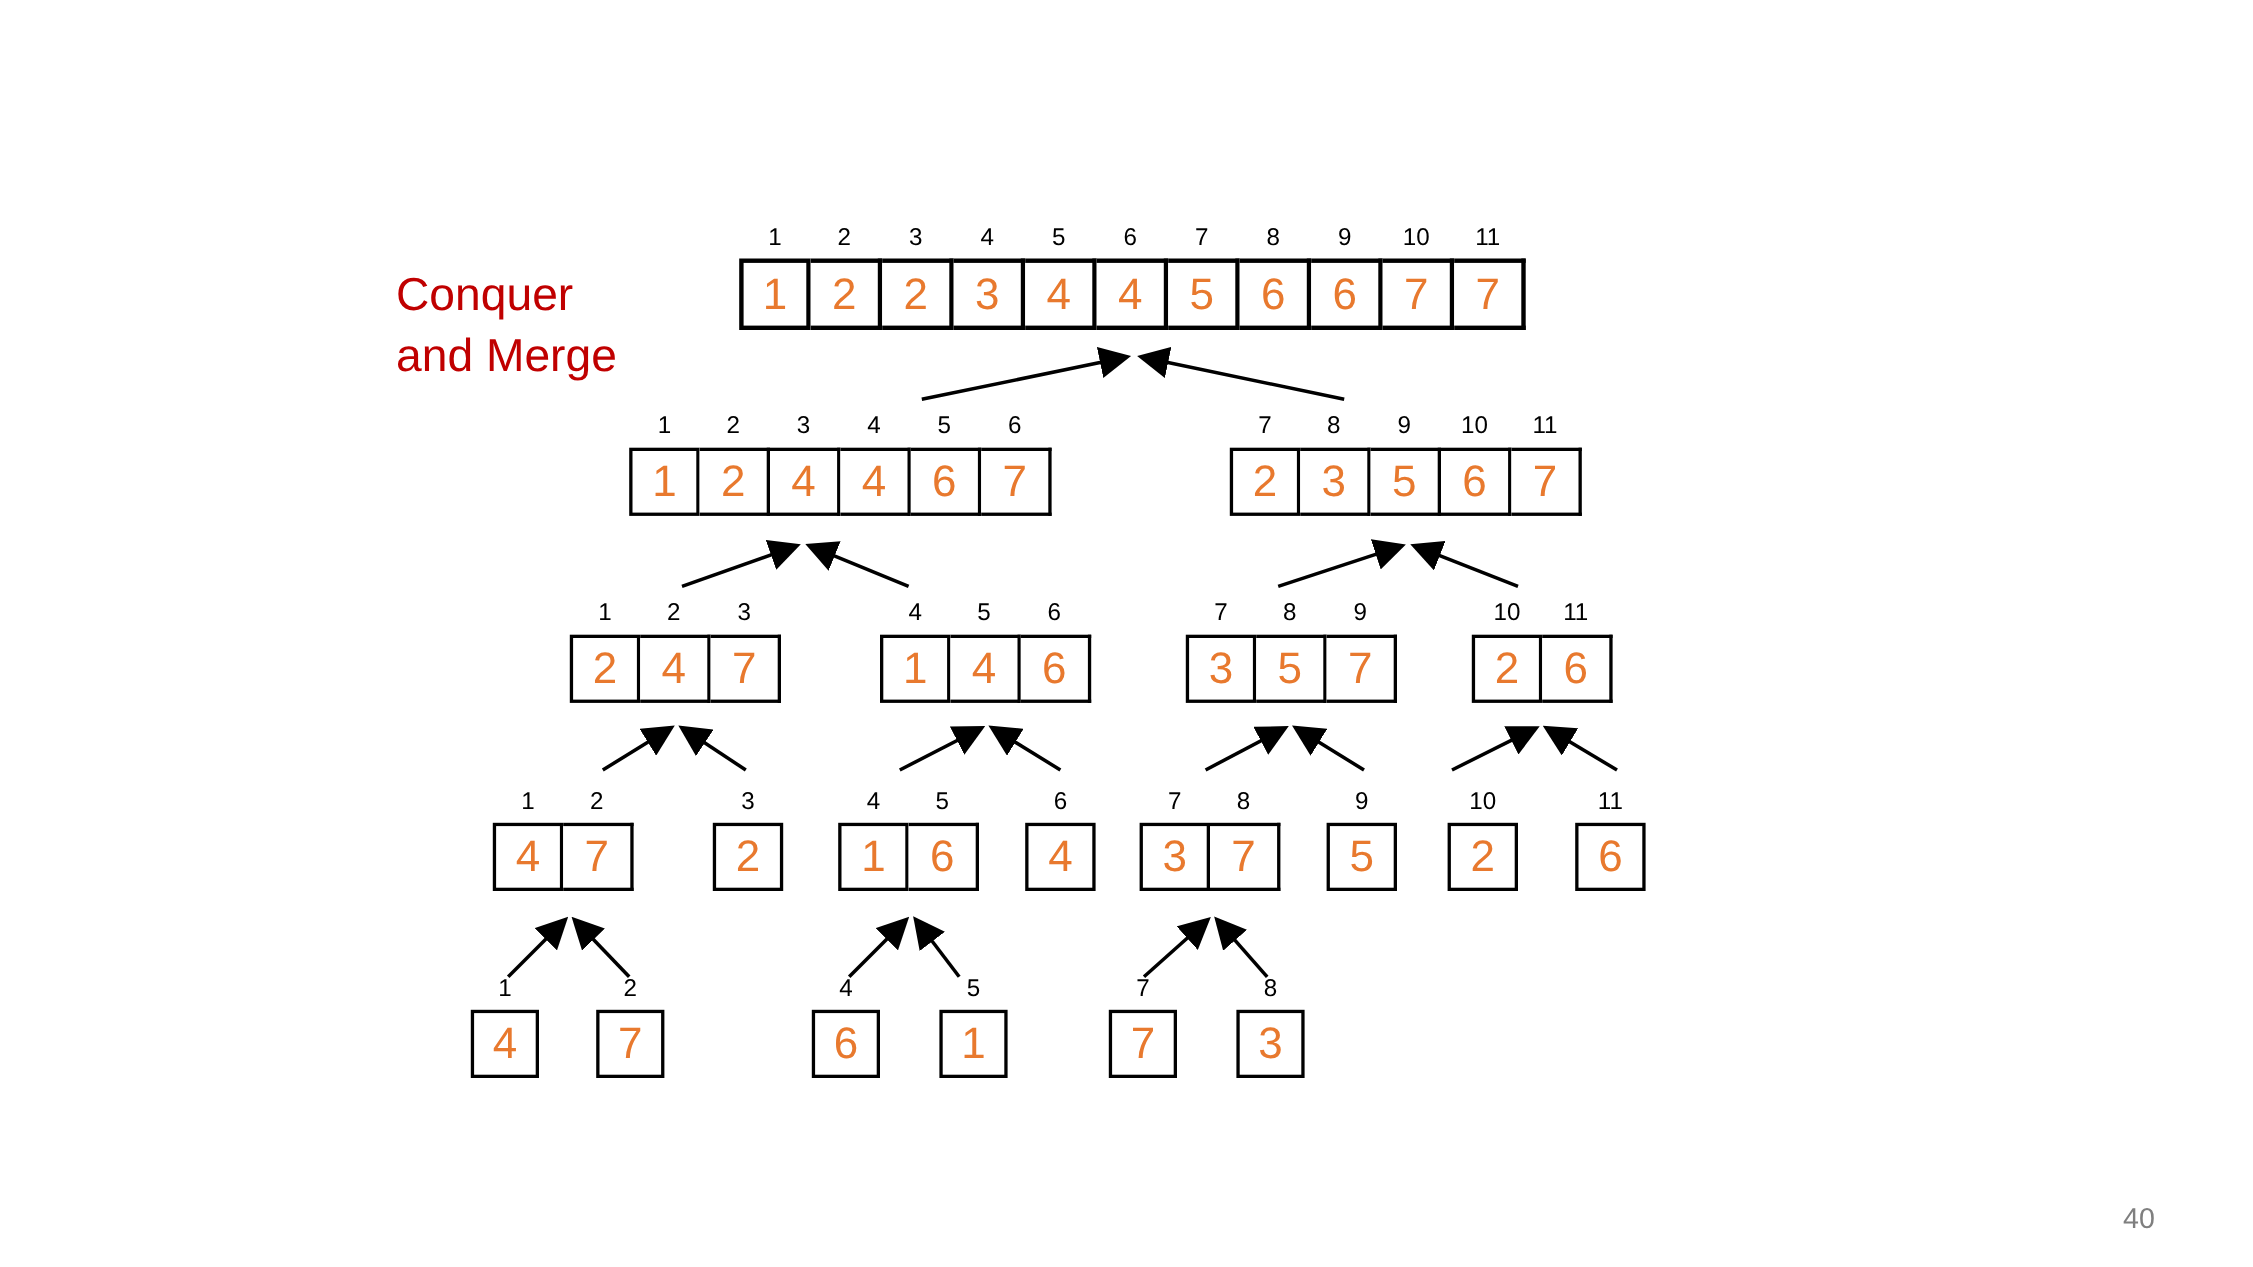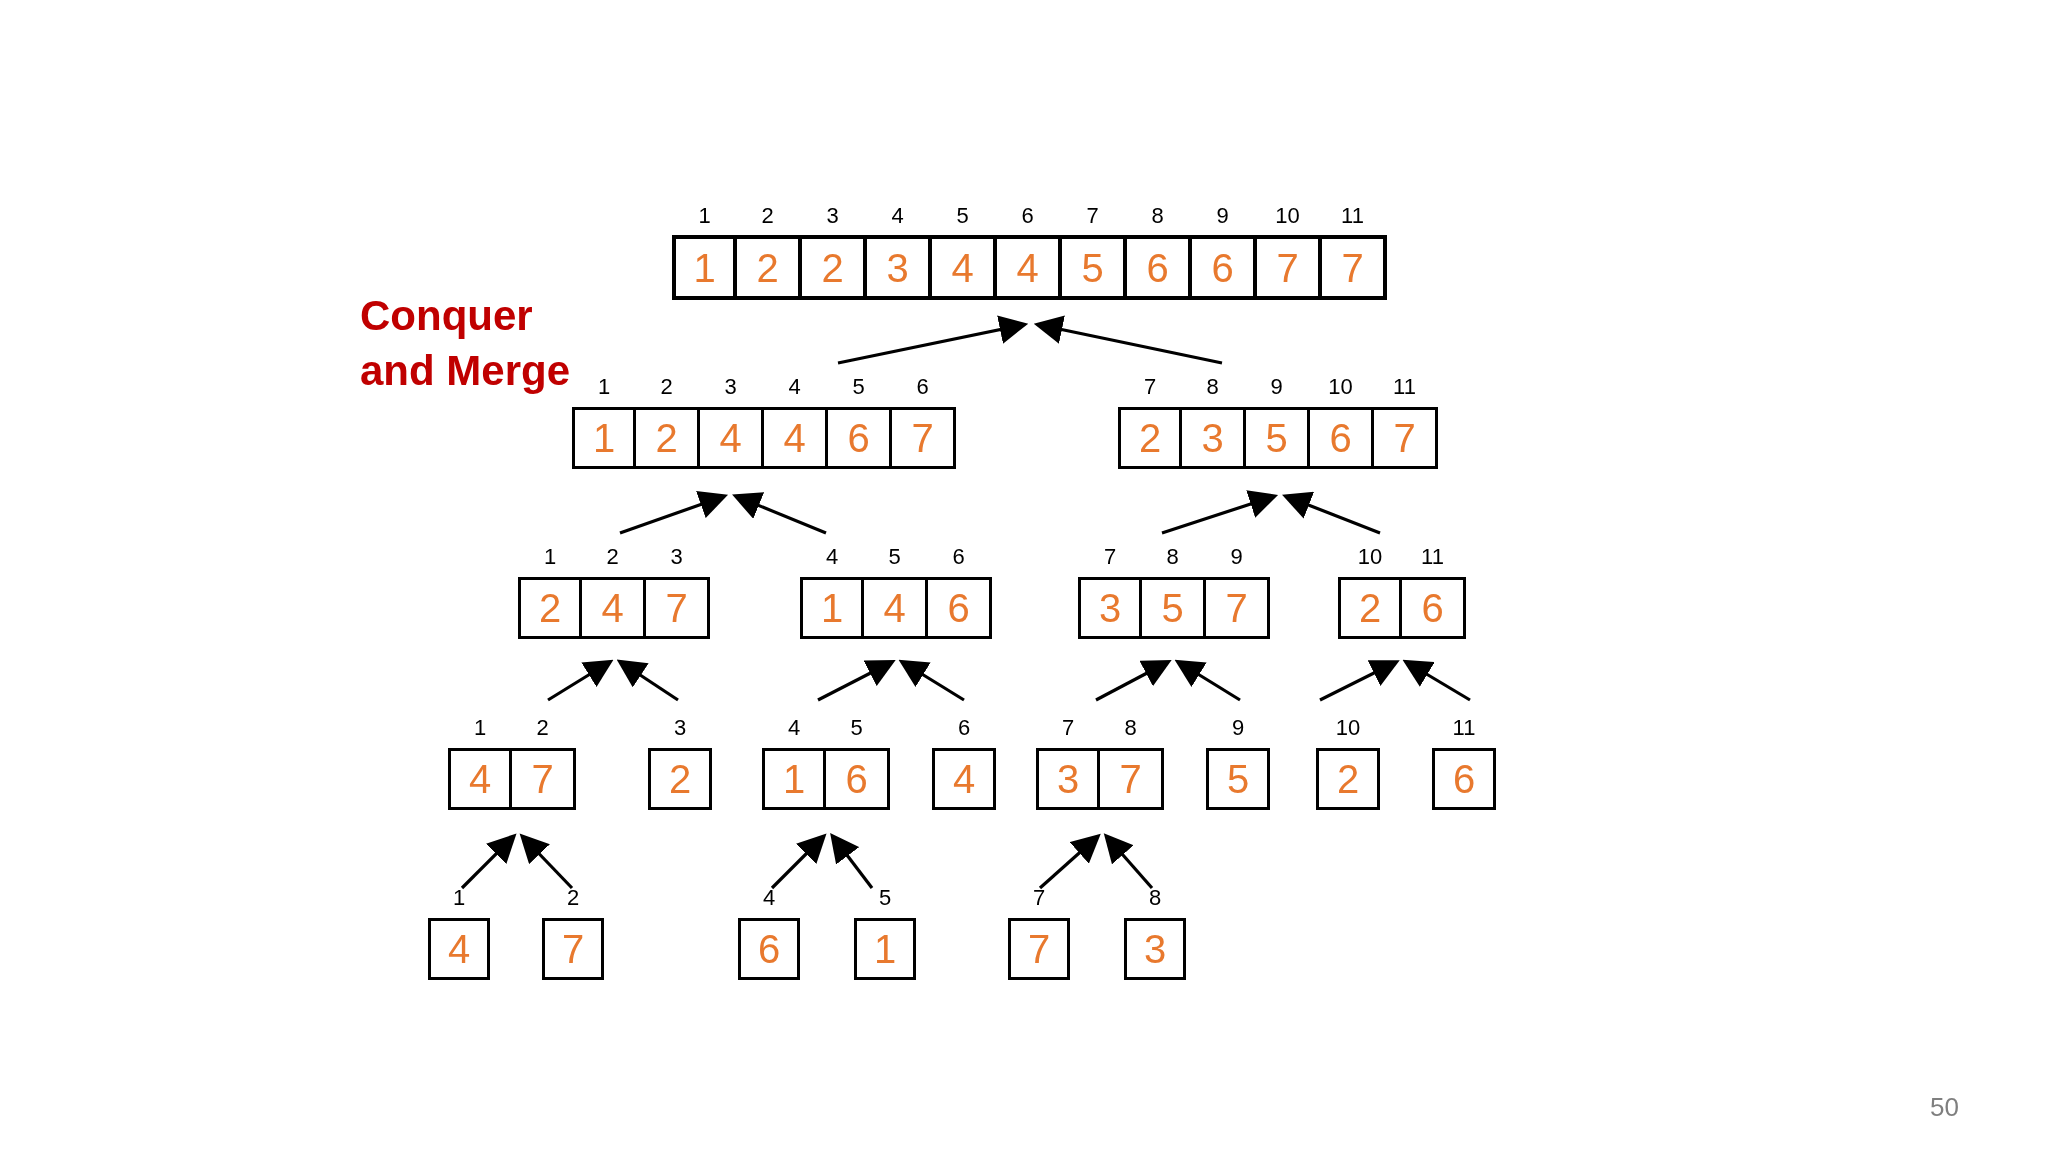--- a/index.html
+++ b/index.html
@@ -33,22 +33,21 @@
 
   
   #conquer-label {
     position: absolute;
     left: 360px;
     top: 240px;
     width: 240px;
     font-size: 42px;
     line-height: 1.32;
     color: #C00000;
-    font-weight: 700;
-    margin-top: 48px;
+    font-weight: 400;
   }
 
   
   #page-number {
     position: absolute;
     left: 1930px;
     top: 1092px;
     font-size: 26px;
     color: #7F7F7F;
   }
@@ -416,15 +415,15 @@
     </div>
   </div>
 
   <div class="array-group" style="left:1124px; top:918px;">
     <div class="cell" style="width:62px;height:62px;">
       <span class="idx">8</span>
       <span>3</span>
     </div>
   </div>
 
-  <div id="page-number">50</div>
+  <div id="page-number">40</div>
 
 </div>
 
 </body></html>

